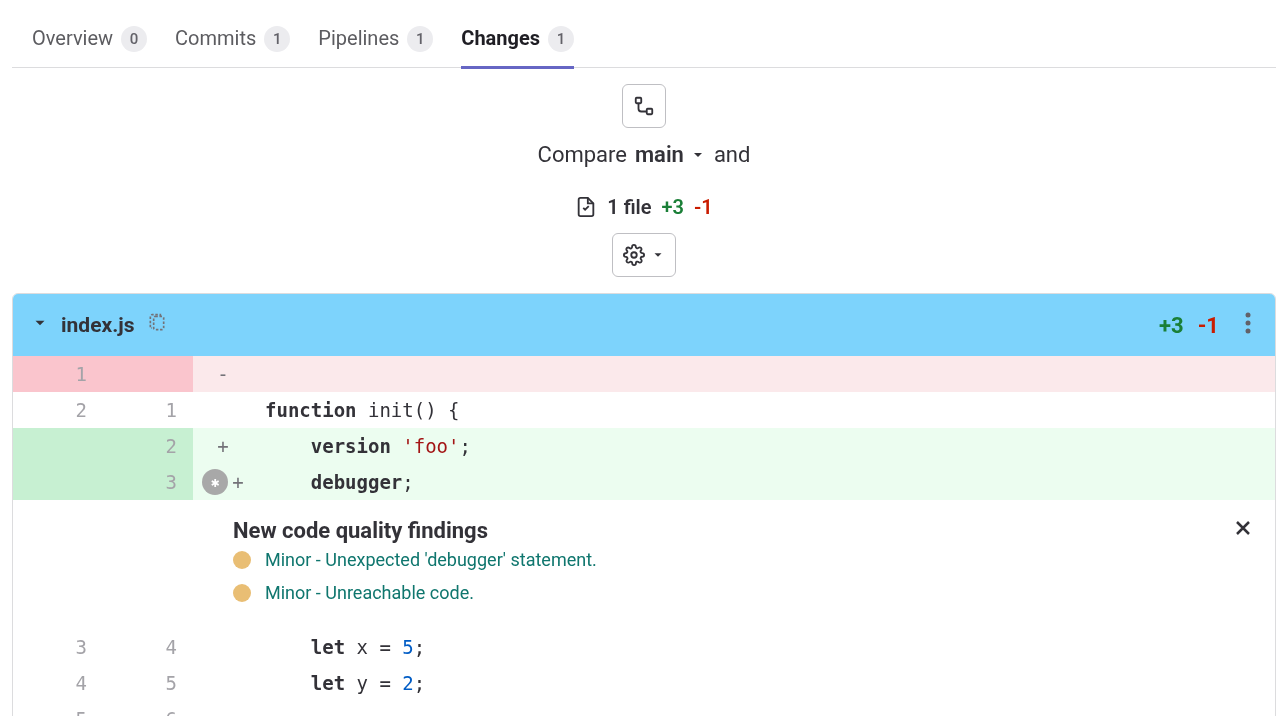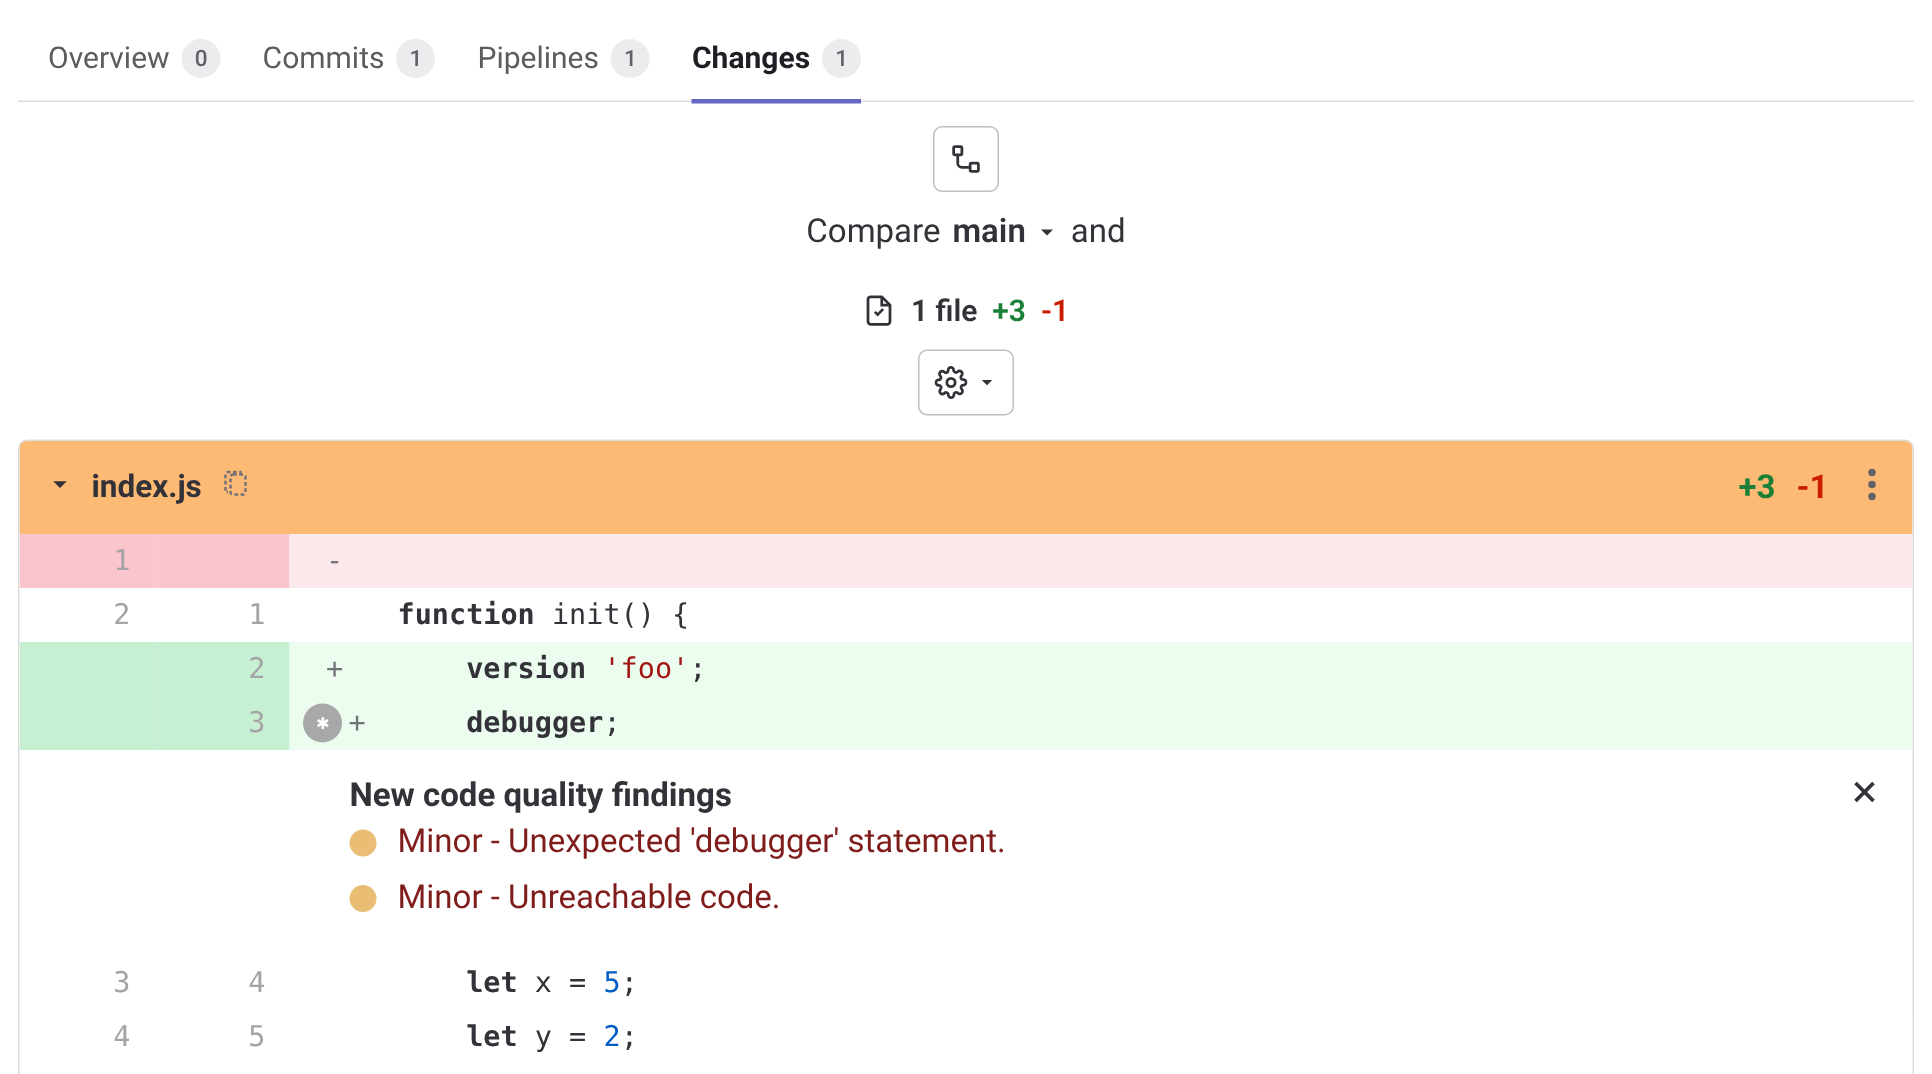--- a/index.html
+++ b/index.html
@@ -94,21 +94,21 @@
     .diff-container {
       border: 1px solid #dcdcde;
       border-radius: 6px;
       overflow: hidden;
     }
     .file-header {
       display: flex;
       align-items: center;
       gap: 12px;
       padding: 12px 18px;
-      background: #fdba74;
+      background: #7dd3fc;
     }
     .file-name {
       font-size: 21px;
       font-weight: 700;
       color: #333238;
     }
     .file-header .chev-icon { cursor: pointer; }
     .file-header .clipboard { cursor: pointer; color: #737278; }
     .file-stats {
       display: flex;
@@ -182,22 +182,22 @@
     .findings-body { flex: 1; }
     .findings-title {
       font-size: 22px;
       font-weight: 700;
       margin-bottom: 0;
     }
     .finding-item {
       display: flex;
       align-items: center;
       gap: 14px;
-      font-size: 22px;
-      color: #7f1d1d;
+      font-size: 18px;
+      color: #0f766e;
       padding: 6px 0;
     }
     .dot {
       width: 18px;
       height: 18px;
       border-radius: 50%;
       background: #e9be74;
       flex-shrink: 0;
     }
     .close-x {

